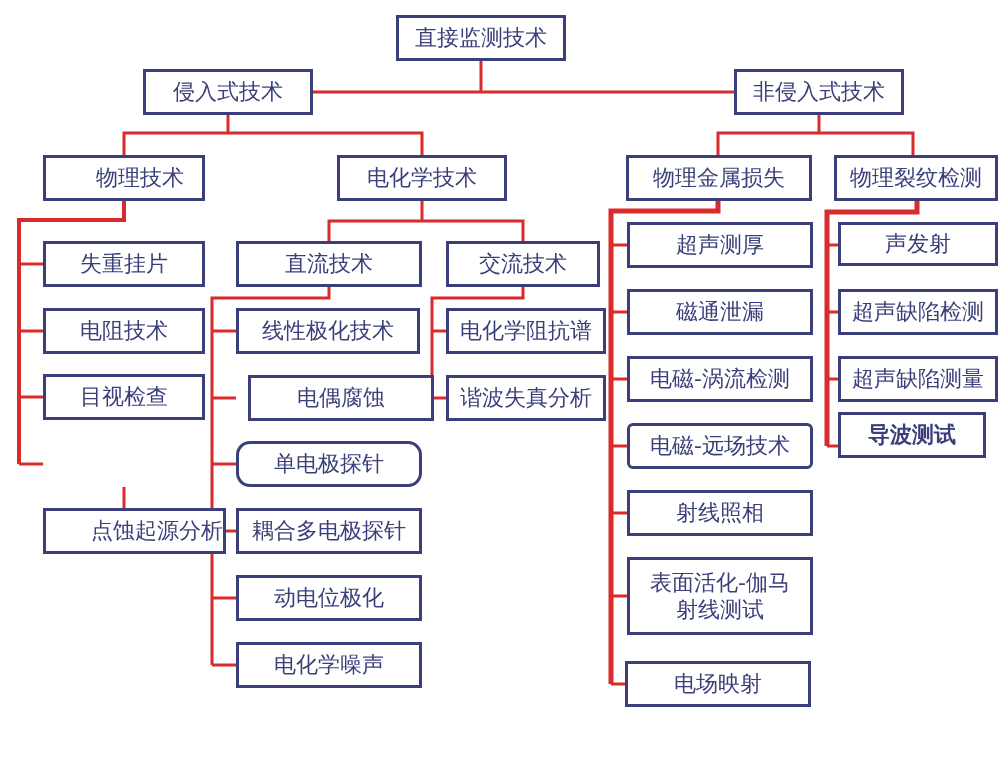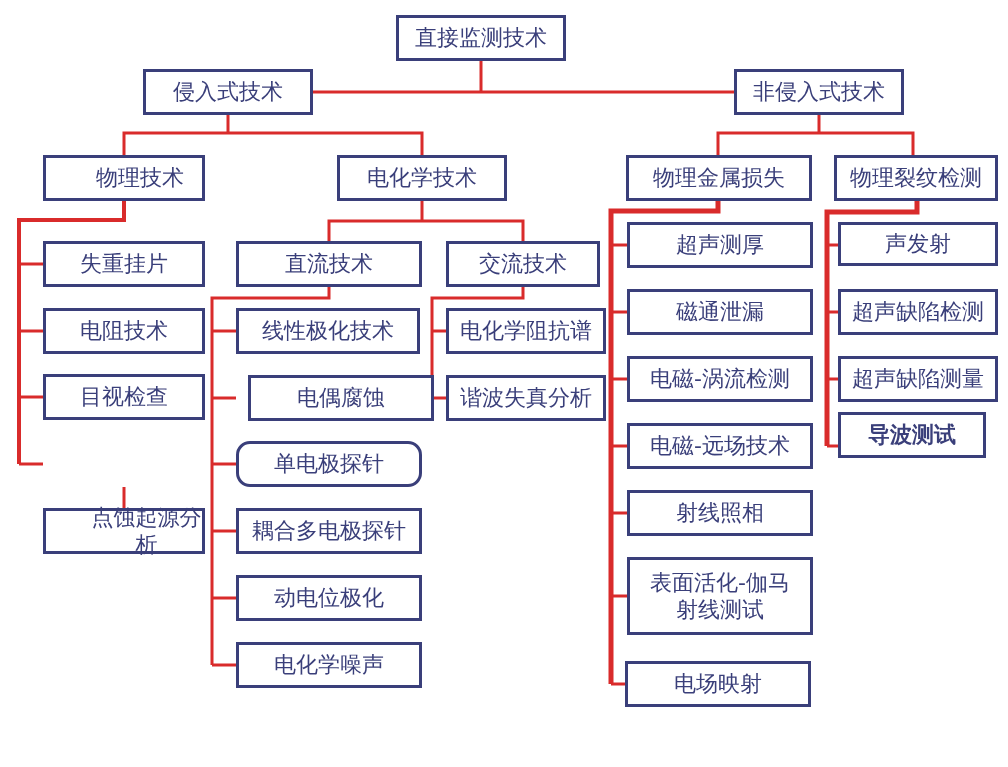--- a/index.html
+++ b/index.html
@@ -61,39 +61,39 @@
   <div class="node" style="left:734px;top:69px;width:170px;height:46px;">非侵入式技术</div>
 
   <div class="node" style="left:43px;top:155px;width:162px;height:46px;padding-left:32px;">物理技术</div>
   <div class="node" style="left:337px;top:155px;width:170px;height:46px;">电化学技术</div>
   <div class="node" style="left:626px;top:155px;width:186px;height:46px;">物理金属损失</div>
   <div class="node" style="left:834px;top:155px;width:164px;height:46px;">物理裂纹检测</div>
 
   <div class="node" style="left:43px;top:241px;width:162px;height:46px;">失重挂片</div>
   <div class="node" style="left:43px;top:308px;width:162px;height:46px;">电阻技术</div>
   <div class="node" style="left:43px;top:374px;width:162px;height:46px;">目视检查</div>
-  <div class="node" style="left:43px;top:508px;width:162px;height:46px;padding-left:45px;">点蚀起源分析</div>
+  <div class="node" style="left:43px;top:508px;width:183px;height:46px;padding-left:45px;">点蚀起源分析</div>
 
   <div class="node" style="left:236px;top:241px;width:186px;height:46px;">直流技术</div>
   <div class="node" style="left:446px;top:241px;width:154px;height:46px;">交流技术</div>
 
   <div class="node" style="left:236px;top:308px;width:184px;height:46px;">线性极化技术</div>
   <div class="node" style="left:248px;top:375px;width:186px;height:46px;">电偶腐蚀</div>
   <div class="node" style="left:236px;top:441px;width:186px;height:46px;border-radius:14px;">单电极探针</div>
   <div class="node" style="left:236px;top:508px;width:186px;height:46px;">耦合多电极探针</div>
   <div class="node" style="left:236px;top:575px;width:186px;height:46px;">动电位极化</div>
   <div class="node" style="left:236px;top:642px;width:186px;height:46px;">电化学噪声</div>
 
   <div class="node" style="left:446px;top:308px;width:160px;height:46px;">电化学阻抗谱</div>
   <div class="node" style="left:446px;top:375px;width:160px;height:46px;">谐波失真分析</div>
 
   <div class="node" style="left:627px;top:222px;width:186px;height:46px;">超声测厚</div>
   <div class="node" style="left:627px;top:289px;width:186px;height:46px;">磁通泄漏</div>
   <div class="node" style="left:627px;top:356px;width:186px;height:46px;">电磁-涡流检测</div>
-  <div class="node" style="left:627px;top:423px;width:186px;height:46px;">电磁-远场技术</div>
+  <div class="node" style="left:627px;top:423px;width:186px;height:46px;border-radius:6px;">电磁-远场技术</div>
   <div class="node" style="left:627px;top:490px;width:186px;height:46px;">射线照相</div>
   <div class="node" style="left:627px;top:557px;width:186px;height:78px;">表面活化-伽马
 射线测试</div>
   <div class="node" style="left:625px;top:661px;width:186px;height:46px;">电场映射</div>
 
   <div class="node" style="left:838px;top:222px;width:160px;height:44px;">声发射</div>
   <div class="node" style="left:838px;top:289px;width:160px;height:46px;">超声缺陷检测</div>
   <div class="node" style="left:838px;top:356px;width:160px;height:46px;">超声缺陷测量</div>
   <div class="node" style="left:838px;top:412px;width:148px;height:46px;font-weight:bold;">导波测试</div>
 </div>

